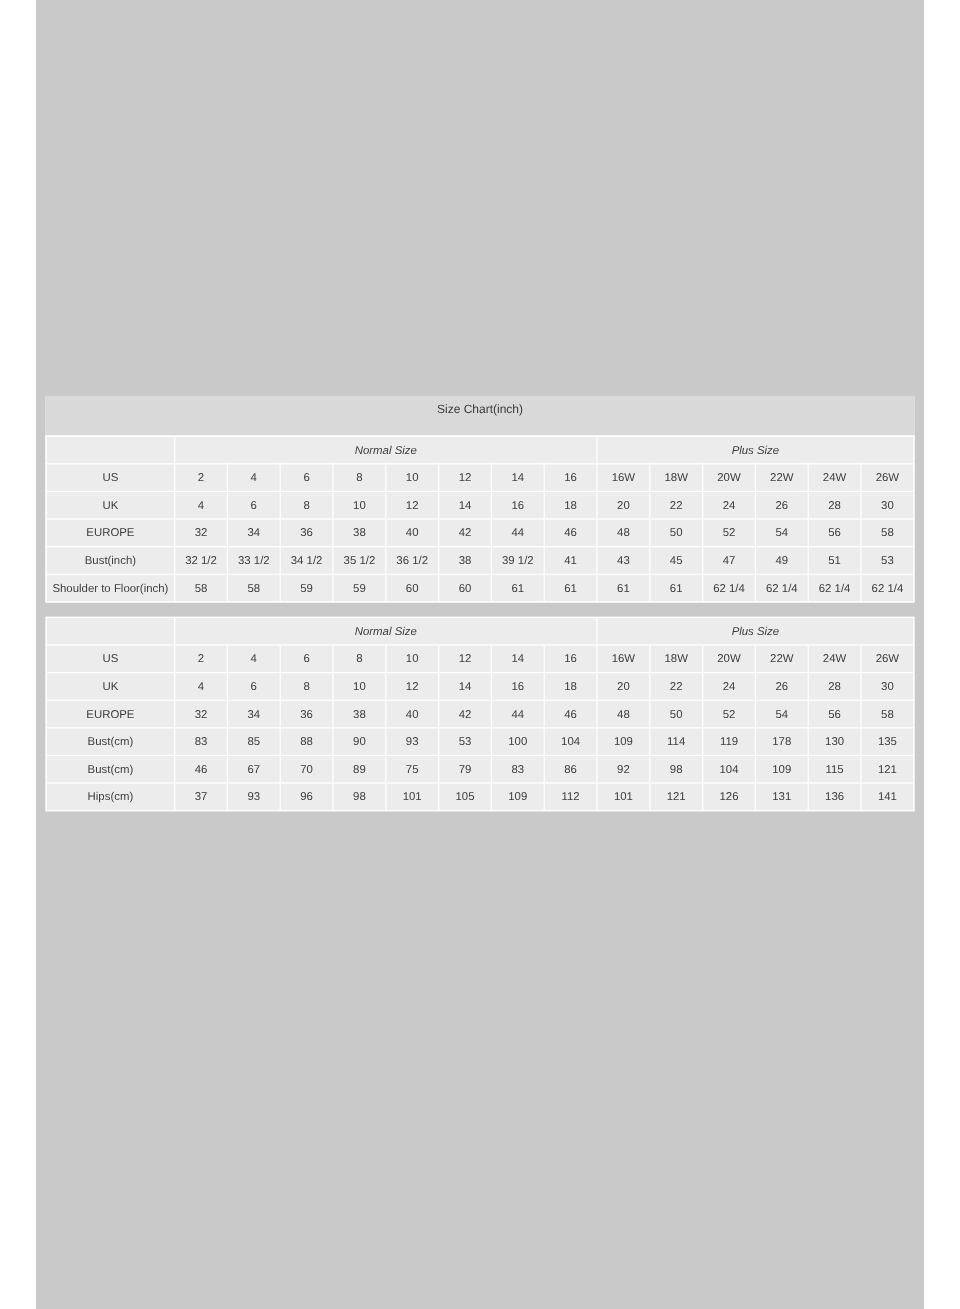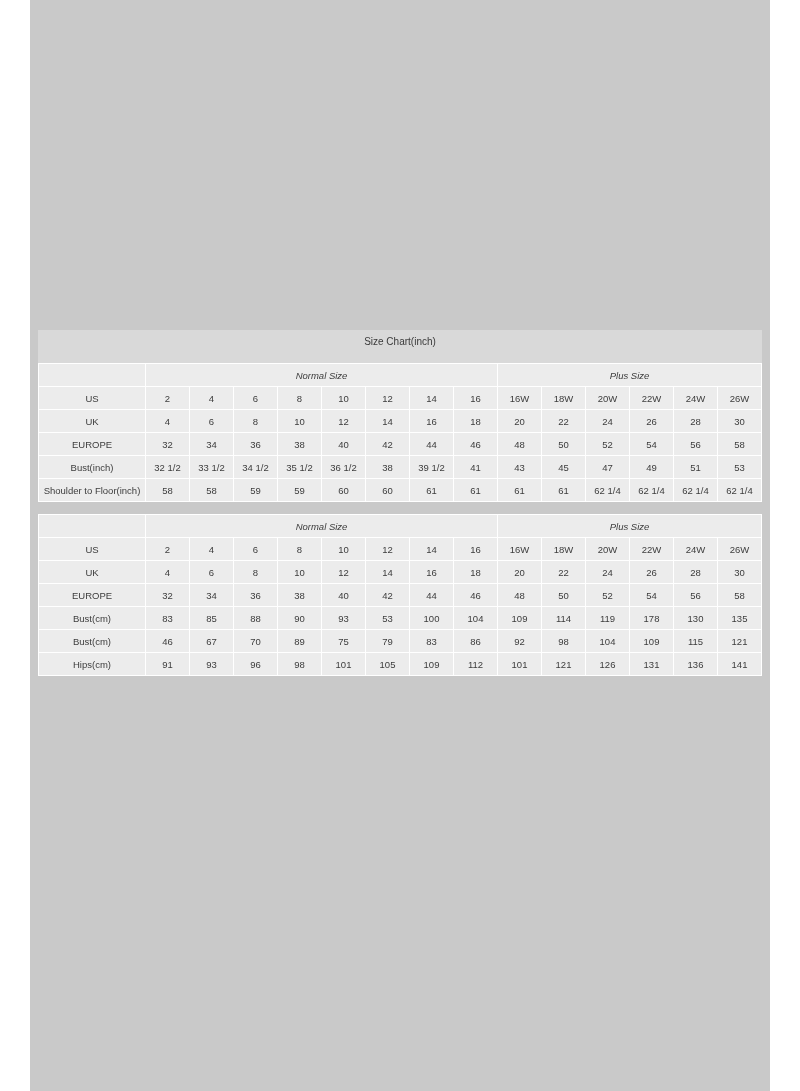--- a/index.html
+++ b/index.html
@@ -309,21 +309,21 @@
               <td>86</td>
               <td>92</td>
               <td>98</td>
               <td>104</td>
               <td>109</td>
               <td>115</td>
               <td>121</td>
             </tr>
             <tr>
               <td class="rowhead">Hips(cm)</td>
-              <td>91</td>
+              <td>37</td>
               <td>93</td>
               <td>96</td>
               <td>98</td>
               <td>101</td>
               <td>105</td>
               <td>109</td>
               <td>112</td>
               <td>101</td>
               <td>121</td>
               <td>126</td>

